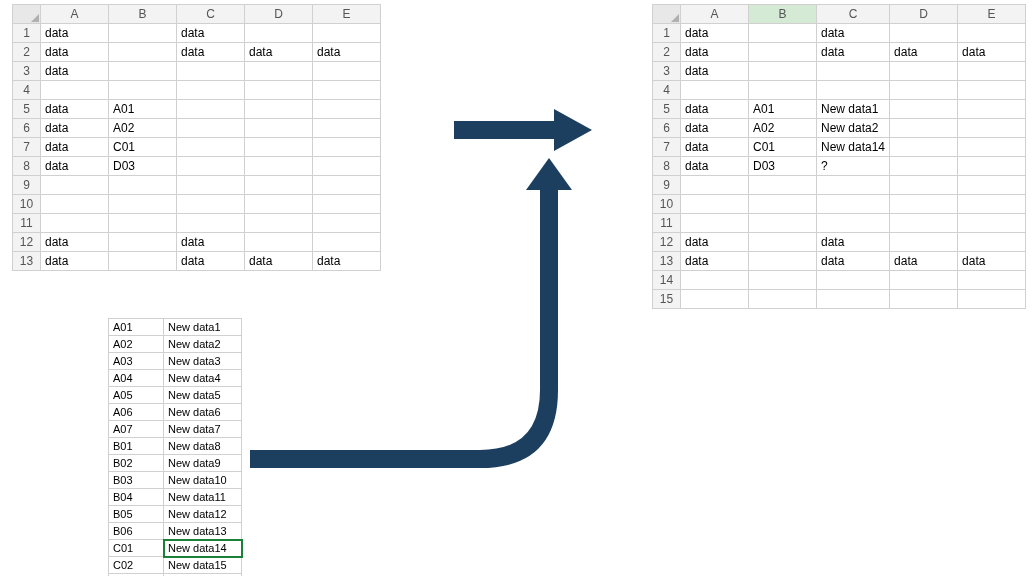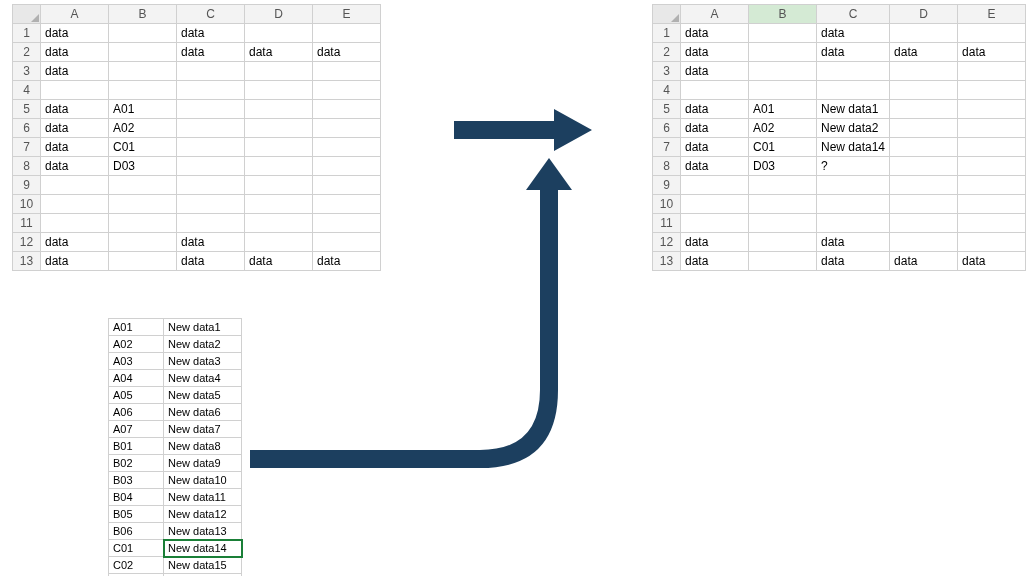--- a/index.html
+++ b/index.html
@@ -306,20 +306,36 @@
         <td></td>
       </tr>
   <tr>
         <th class="rowhdr">13</th>
         <td>data</td>
         <td></td>
         <td>data</td>
         <td>data</td>
         <td>data</td>
       </tr>
+  <tr>
+        <th class="rowhdr">14</th>
+        <td></td>
+        <td></td>
+        <td></td>
+        <td></td>
+        <td></td>
+      </tr>
+  <tr>
+        <th class="rowhdr">15</th>
+        <td></td>
+        <td></td>
+        <td></td>
+        <td></td>
+        <td></td>
+      </tr>
 </tbody>
   </table>
 
 <table class="lookup" style="left:108px; top:318px;">
   <tbody id="lookup-body">
       <tr>
         <td class="lk-a">A01</td>
         <td class="lk-b">New data1</td>
       </tr>
       <tr>

